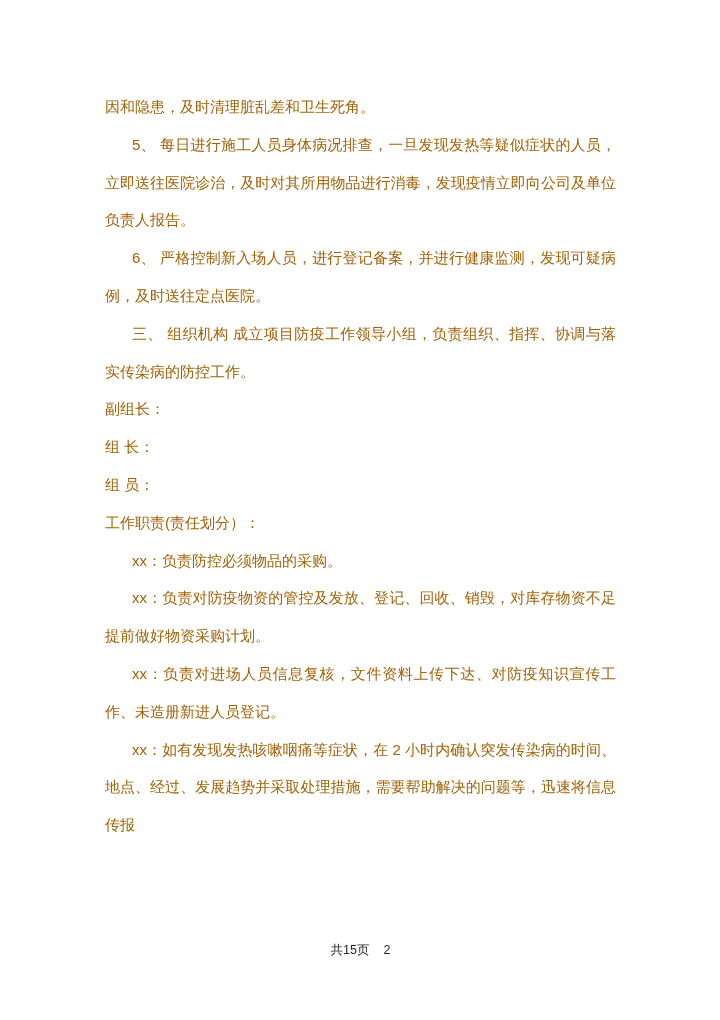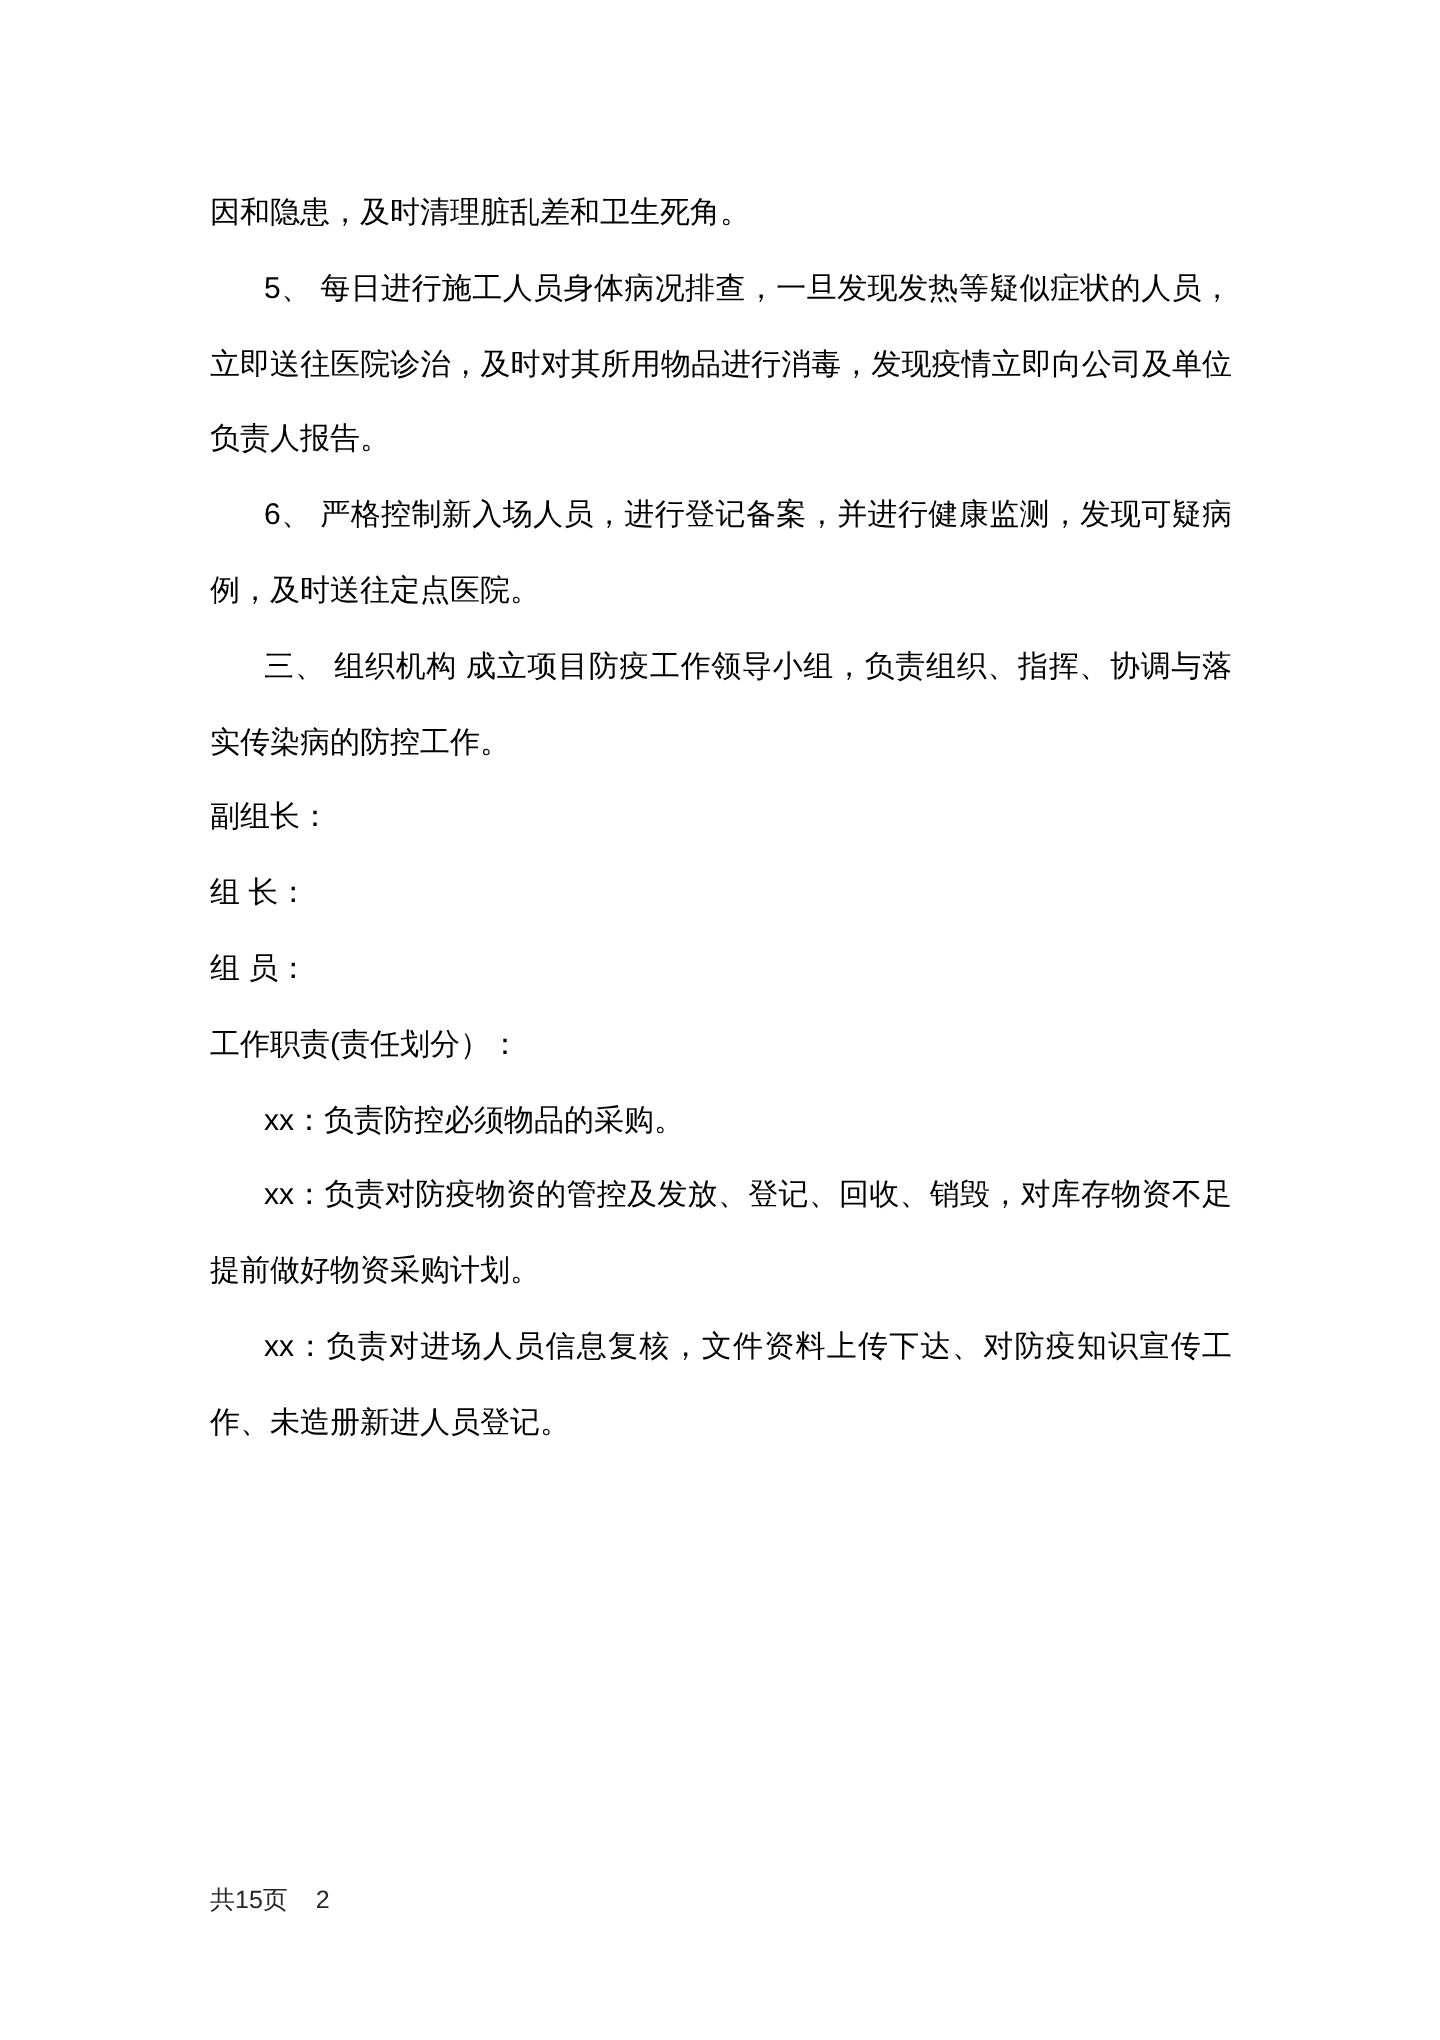--- a/index.html
+++ b/index.html
@@ -15,37 +15,37 @@
     overflow: hidden;
     font-family: "Liberation Sans", sans-serif;
   }
   .doc-body {
     position: absolute;
     left: 105px;
     top: 88px;
     width: 511px;
     font-size: 15px;
     line-height: 37.8px;
-    color: #000000;
+    color: #a16207;
     text-align: justify;
     letter-spacing: 0;
   }
   .doc-body p {
     margin: 0;
     padding: 0;
   }
   .doc-body p.indent {
     text-indent: 1.8em;
   }
   .page-footer {
     position: absolute;
     left: 105px;
     top: 941px;
     width: 511px;
-    text-align: left;
+    text-align: center;
     font-size: 12.5px;
     line-height: 18px;
     color: #262626;
   }
   .page-footer .page-num {
     display: inline-block;
     margin-left: 14px;
   }
 </style>
 </head>
@@ -58,19 +58,20 @@
     <p class="indent">5、 每日进行施工人员身体病况排查，一旦发现发热等疑似症状的人员，立即送往医院诊治，及时对其所用物品进行消毒，发现疫情立即向公司及单位负责人报告。</p>
     <p class="indent">6、 严格控制新入场人员，进行登记备案，并进行健康监测，发现可疑病例，及时送往定点医院。</p>
     <p class="indent">三、 组织机构 成立项目防疫工作领导小组，负责组织、指挥、协调与落实传染病的防控工作。</p>
     <p>副组长：</p>
     <p>组 长：</p>
     <p>组 员：</p>
     <p>工作职责(责任划分）：</p>
     <p class="indent">xx：负责防控必须物品的采购。</p>
     <p class="indent">xx：负责对防疫物资的管控及发放、登记、回收、销毁，对库存物资不足提前做好物资采购计划。</p>
     <p class="indent">xx：负责对进场人员信息复核，文件资料上传下达、对防疫知识宣传工作、未造册新进人员登记。</p>
+    <p class="indent">xx：如有发现发热咳嗽咽痛等症状，在 2 小时内确认突发传染病的时间、地点、经过、发展趋势并采取处理措施，需要帮助解决的问题等，迅速将信息传报</p>
   </div>
 
   <div class="page-footer">
     <span>共15页</span><span class="page-num">2</span>
   </div>
 
 </div>
 
 </body></html>

